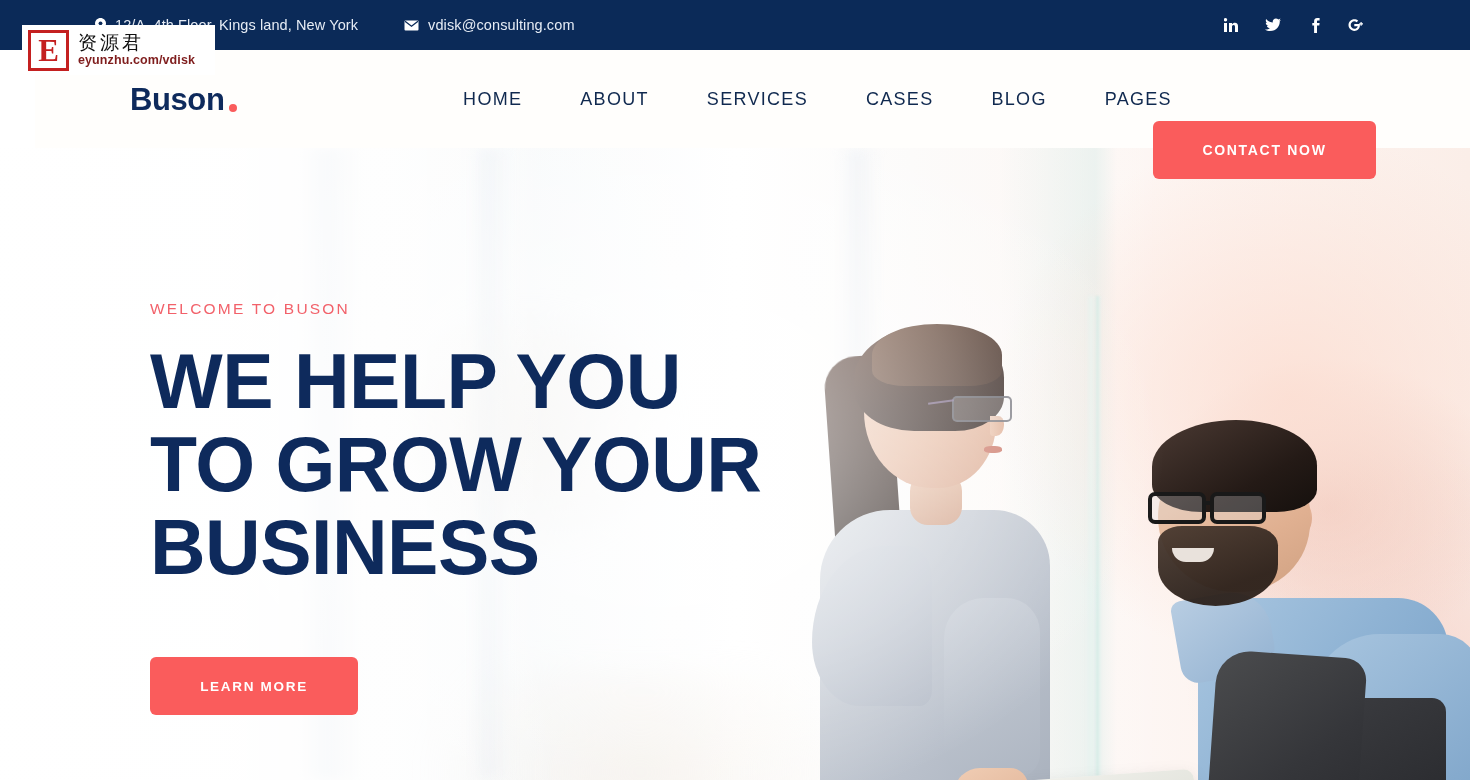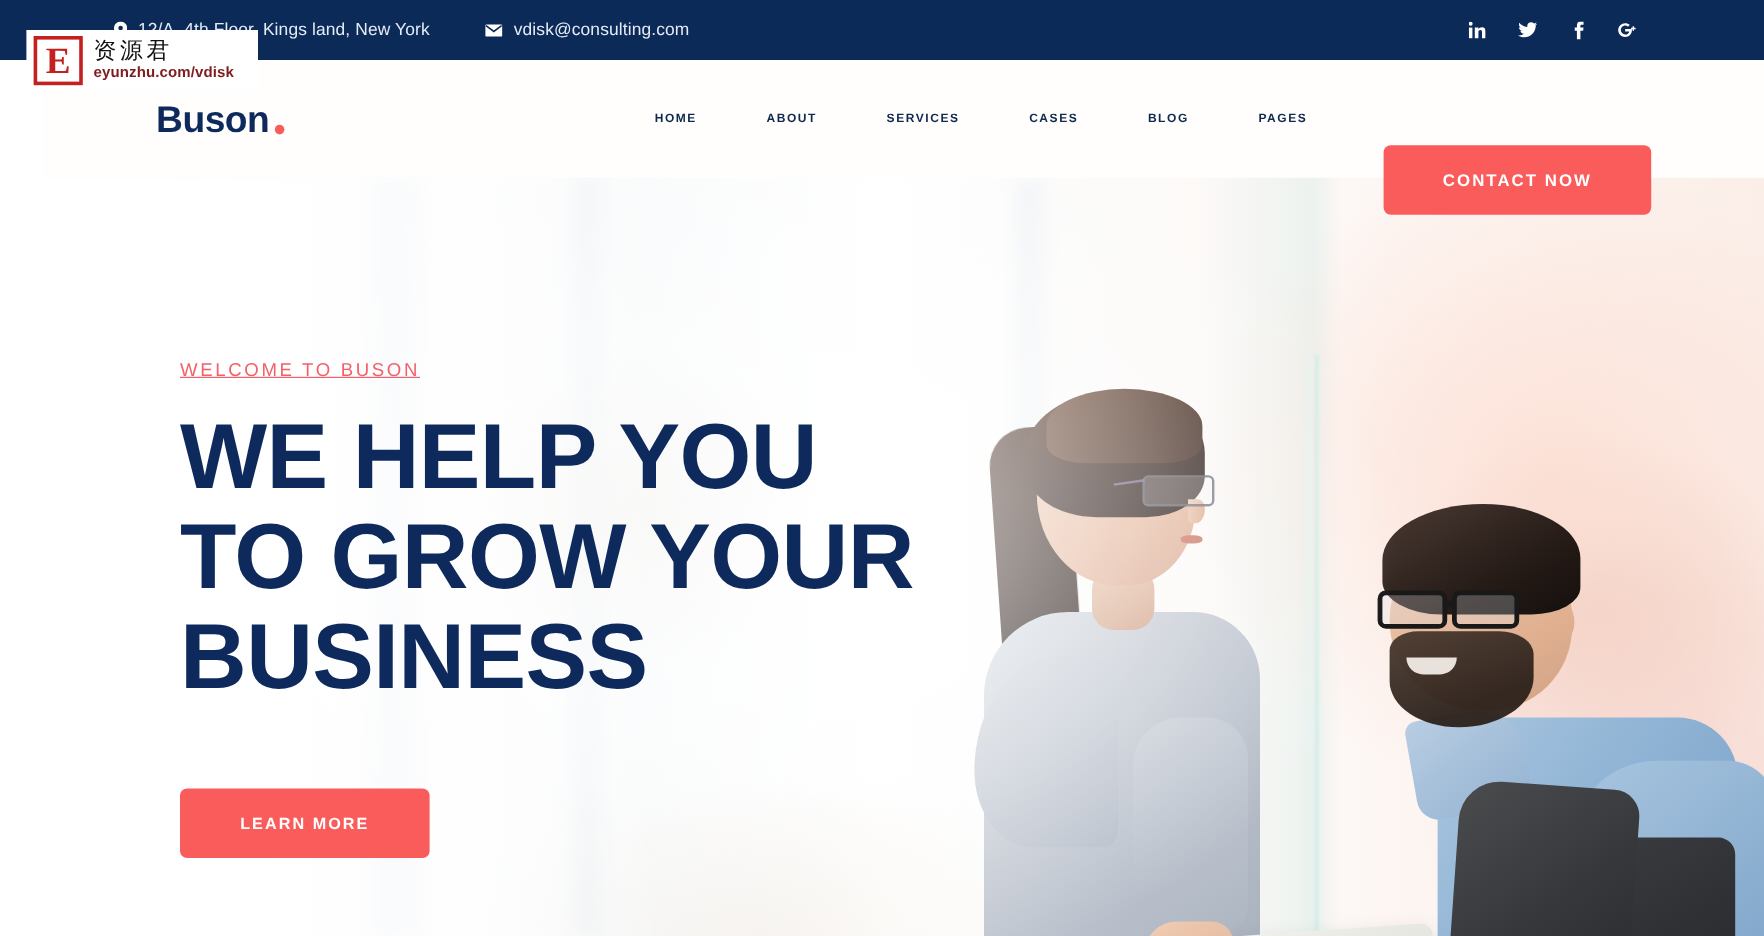--- a/index.html
+++ b/index.html
@@ -55,21 +55,21 @@
     width:8px; height:8px; border-radius:50%;
     background:#fa5c5c; margin-left:5px; margin-bottom:3px;
   }
   .nav {
     position:absolute; left:0; right:0;
     display:flex; justify-content:center; align-items:center;
     gap:0; pointer-events:none;
   }
   .nav-inner { display:flex; gap:0; pointer-events:auto; margin-left:130px;}
   .nav-item {
-    color:#10294f; font-size:10px; font-weight:bold;
+    color:#10294f; font-size:18px; font-weight:normal;
     letter-spacing:1.3px; padding:10px 29px;
     text-transform:uppercase; white-space:nowrap;
   }
   .contact-btn {
     position:absolute; right:94px; top:71px;
     width:223px; height:58px;
     background:#fa5c5c; border-radius:6px;
     display:flex; align-items:center; justify-content:center;
     color:#ffffff; font-size:14px; font-weight:bold;
     letter-spacing:1.7px; text-transform:uppercase;
@@ -291,21 +291,20 @@
   }
 
   
   .hero-copy {
     position:absolute; left:150px; top:152px; z-index:20; width:620px;
   }
   .welcome {
     color:#f2616a; font-size:15.5px; letter-spacing:2.2px;
     text-transform:uppercase; font-weight:normal;
     margin-bottom:22px;
-    text-decoration:underline;
   }
   .headline {
     color:#0e2a5c;
     font-size:77px; font-weight:bold;
     line-height:1.08; letter-spacing:-.5px;
     text-transform:uppercase;
   }
   .headline div { white-space:nowrap; }
   .learn-btn {
     margin-top:68px;

